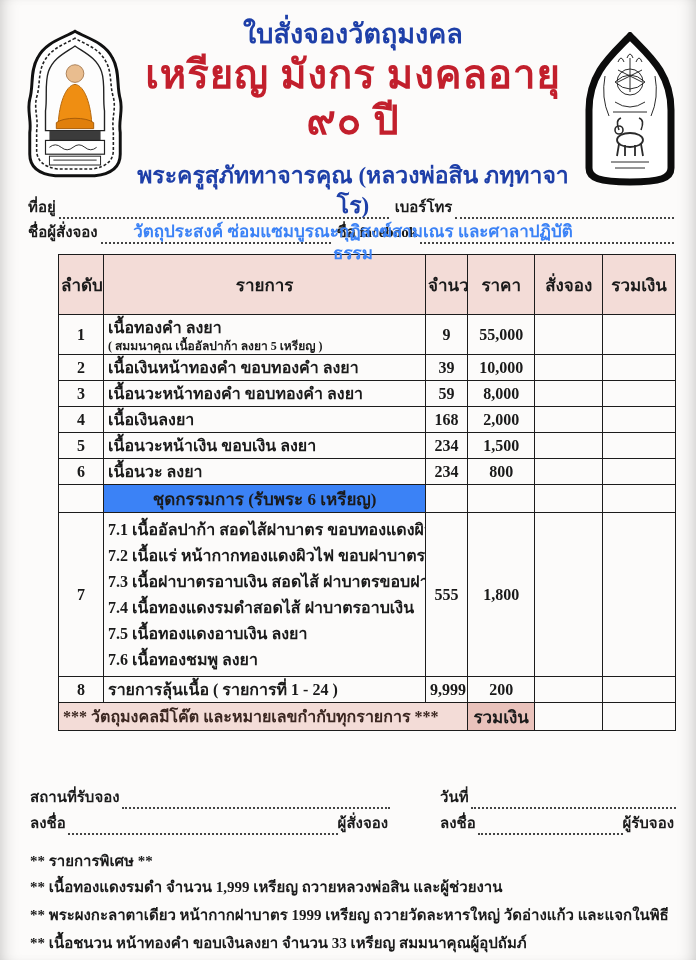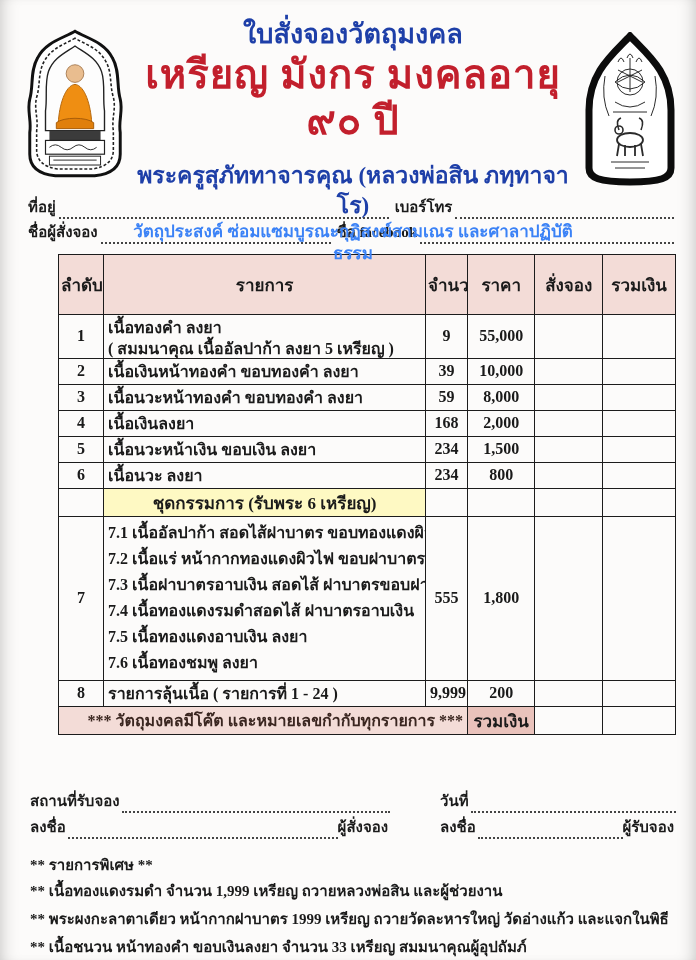--- a/index.html
+++ b/index.html
@@ -27,24 +27,24 @@
   .fillrow .lbl{white-space:nowrap;padding-right:3px;}
   .dots{flex:1;border-bottom:2px dotted #444;height:1em;min-width:30px;}
   .dots.w1{flex:0 0 230px;}
   .dots.w2{flex:1;}
   
   table.order{border-collapse:collapse;table-layout:fixed;width:618px;margin:10px 0 0 58px;}
   table.order td,table.order th{border:1.6px solid #1c1c1c;padding:0 4px;font-size:16px;font-weight:bold;overflow:hidden;}
   table.order th{background:#f3dcd7;font-size:17px;padding:16px 2px;}
   td.c{text-align:center;}
   td.item{padding-left:7px;}
-  .sub{font-size:16px;font-weight:bold;line-height:1.1;font-family:Liberation Serif, serif;}
-  tr.grp td.grpcell{background:#fef9c3;text-align:center;font-size:17px;}
+  .sub{font-size:12px;font-weight:bold;line-height:1.1;font-family:Liberation Serif, serif;}
+  tr.grp td.grpcell{background:#3b82f6;text-align:center;font-size:17px;}
   .r7line{line-height:26px;white-space:nowrap;}
-  tr.foot td.note3{background:#f3dcd7;text-align:right;color:#3a2620;font-size:16px;}
+  tr.foot td.note3{background:#f3dcd7;text-align:left;color:#3a2620;font-size:16px;}
   tr.foot td.total{background:#e9c2bb;text-align:center;font-size:17px;}
   
   .sigzone{margin:52px 20px 0 30px;font-size:15px;font-weight:bold;}
   .sigrow{display:flex;align-items:flex-end;height:26px;}
   .sigrow .left{display:flex;flex:0 0 360px;align-items:flex-end;}
   .sigrow .spacer{flex:0 0 50px;}
   .sigrow .right{display:flex;flex:1;align-items:flex-end;}
   .sigrow .lbl{white-space:nowrap;padding-right:2px;}
   .notes{margin:14px 20px 0 30px;font-size:15px;font-weight:bold;}
   .notes .ntitle{height:26px;}

